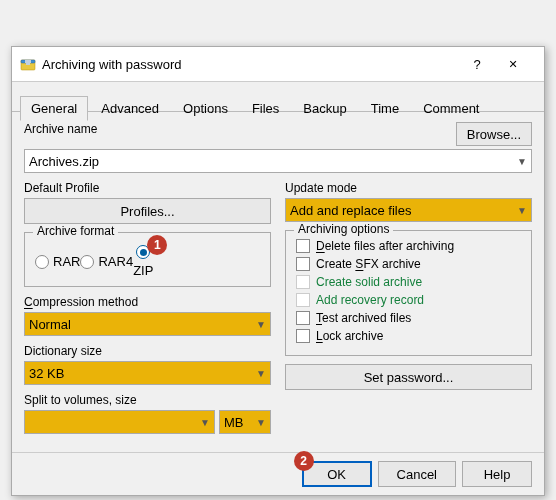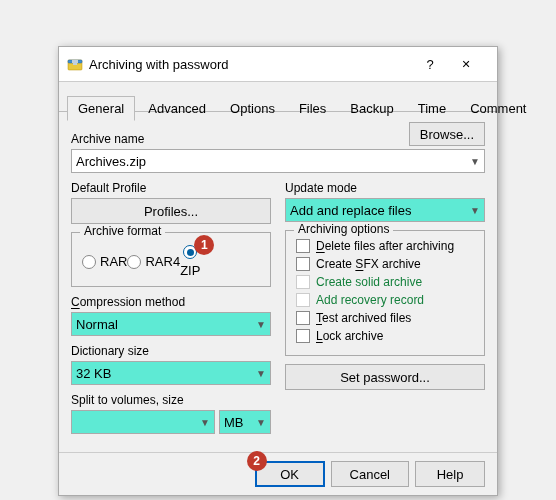--- a/index.html
+++ b/index.html
@@ -8,21 +8,21 @@
       font-size: 13px;
       background: #f0f0f0;
       display: flex;
       justify-content: center;
       align-items: center;
       width: 556px;
       height: 500px;
       overflow: hidden;
     }
     .dialog {
-      width: 440px;
+      width: 534px;
       background: #f0f0f0;
       border: 1px solid #aaa;
       box-shadow: 2px 2px 8px rgba(0,0,0,0.3);
       margin-top: 42px;
     }
     .title-bar {
       background: #ffffff;
       display: flex;
       align-items: center;
       padding: 6px 8px;
@@ -99,21 +99,21 @@
       display: block;
     }
     .label-underline {
       text-decoration: underline;
       text-underline-offset: 2px;
     }
     .dropdown {
       width: 100%;
       height: 24px;
       border: 1px solid #aaa;
-      background: #5eead4;
+      background: #eab308;
       padding: 2px 4px;
       font-size: 13px;
       display: flex;
       align-items: center;
       justify-content: space-between;
       cursor: pointer;
       position: relative;
     }
     .dropdown-arrow {
       font-size: 10px;
@@ -321,21 +321,21 @@
     <div class="tab"><span>Options</span></div>
     <div class="tab"><span>Files</span></div>
     <div class="tab"><span>Backup</span></div>
     <div class="tab"><span>Time</span></div>
     <div class="tab"><span>Comment</span></div>
   </div>
 
   <div class="content">
 
     <div class="row">
-      <div style="display:flex; justify-content:space-between; align-items:flex-end; margin-bottom:3px;">
+      <div style="display:flex; justify-content:space-between; margin-bottom:3px;">
         <span class="label" style="margin-bottom:0;">Archive name</span>
         <button class="browse-btn">Browse...</button>
       </div>
       <div class="archive-name-dropdown">
         <span>Archives.zip</span>
         <span class="dropdown-arrow">▼</span>
       </div>
     </div>
 
     <div class="two-col">

